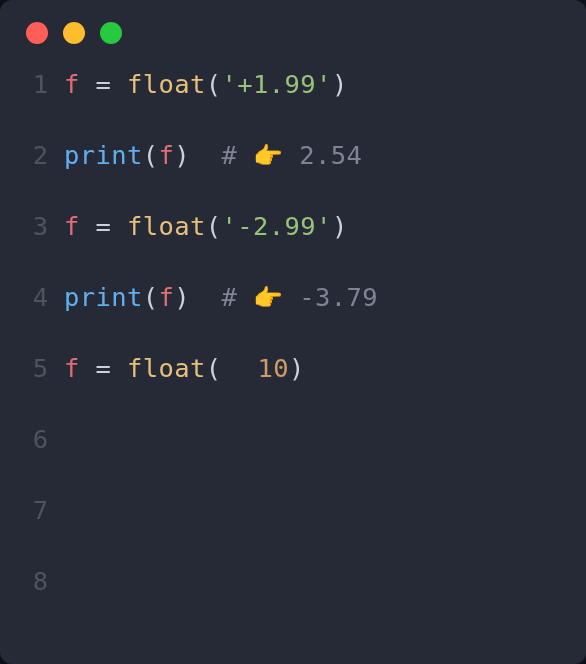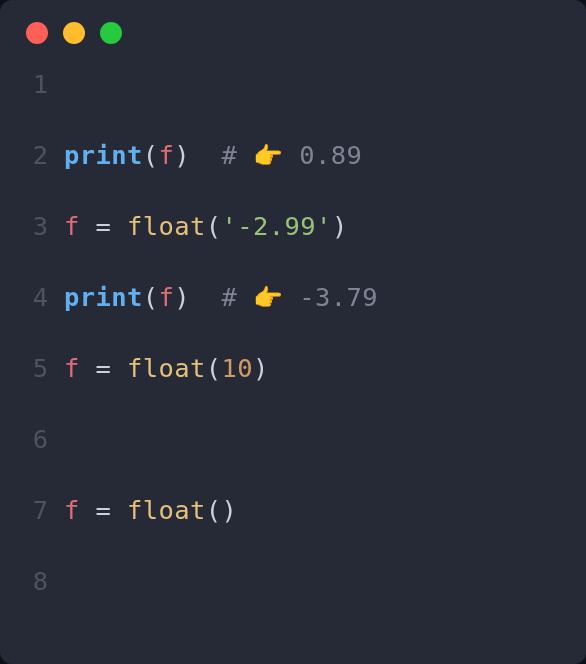--- a/index.html
+++ b/index.html
@@ -43,60 +43,60 @@
     padding-right:16px;
     flex-shrink:0;
   }
   .content{
     white-space:pre;
     letter-spacing:0.4px;
   }
   .v-name{color:#e06c75;}         
   .op{color:#c9d1d9;}             
   .fn-call{color:#e5c07b;}        
-  .fn-builtin{color:#61afef;font-weight:700;} 
+  .fn-builtin{color:#61afef;font-weight:400;} 
   .paren{color:#c9d1d9;}
   .str{color:#98c379;}
-  .num{color:#d19a66;}
+  .num{color:#d19a66;margin-left:36px;}
   .cmt{color:#7d8594;}
   .emoji{font-size:24px;}
 </style>
 </head>
 <body>
 
 <div class="window">
   <div class="dots">
     <div class="dot red"></div>
     <div class="dot yellow"></div>
     <div class="dot green"></div>
   </div>
   <div class="code" id="code">
       <div class="line">
         <span class="gutter">1</span>
+        <span class="content"><span class="v-name">f</span><span class="op"> </span><span class="op">=</span><span class="op"> </span><span class="fn-call">float</span><span class="paren">(</span><span class="str">'+1.99'</span><span class="paren">)</span></span>
       </div>
       <div class="line">
         <span class="gutter">2</span>
-        <span class="content"><span class="fn-builtin">print</span><span class="paren">(</span><span class="v-name">f</span><span class="paren">)</span><span class="cmt">  </span><span class="cmt"># </span><span class="emoji">👉</span><span class="cmt"> 0.89</span></span>
+        <span class="content"><span class="fn-builtin">print</span><span class="paren">(</span><span class="v-name">f</span><span class="paren">)</span><span class="cmt">  </span><span class="cmt"># </span><span class="emoji">👉</span><span class="cmt"> 2.54</span></span>
       </div>
       <div class="line">
         <span class="gutter">3</span>
         <span class="content"><span class="v-name">f</span><span class="op"> </span><span class="op">=</span><span class="op"> </span><span class="fn-call">float</span><span class="paren">(</span><span class="str">'-2.99'</span><span class="paren">)</span></span>
       </div>
       <div class="line">
         <span class="gutter">4</span>
         <span class="content"><span class="fn-builtin">print</span><span class="paren">(</span><span class="v-name">f</span><span class="paren">)</span><span class="cmt">  </span><span class="cmt"># </span><span class="emoji">👉</span><span class="cmt"> -3.79</span></span>
       </div>
       <div class="line">
         <span class="gutter">5</span>
         <span class="content"><span class="v-name">f</span><span class="op"> </span><span class="op">=</span><span class="op"> </span><span class="fn-call">float</span><span class="paren">(</span><span class="num">10</span><span class="paren">)</span></span>
       </div>
       <div class="line">
         <span class="gutter">6</span>
       </div>
       <div class="line">
         <span class="gutter">7</span>
-        <span class="content"><span class="v-name">f</span><span class="op"> </span><span class="op">=</span><span class="op"> </span><span class="fn-call">float</span><span class="paren">(</span><span class="paren">)</span></span>
       </div>
       <div class="line">
         <span class="gutter">8</span>
       </div>
     </div>
 </div>
 
 </body></html>

